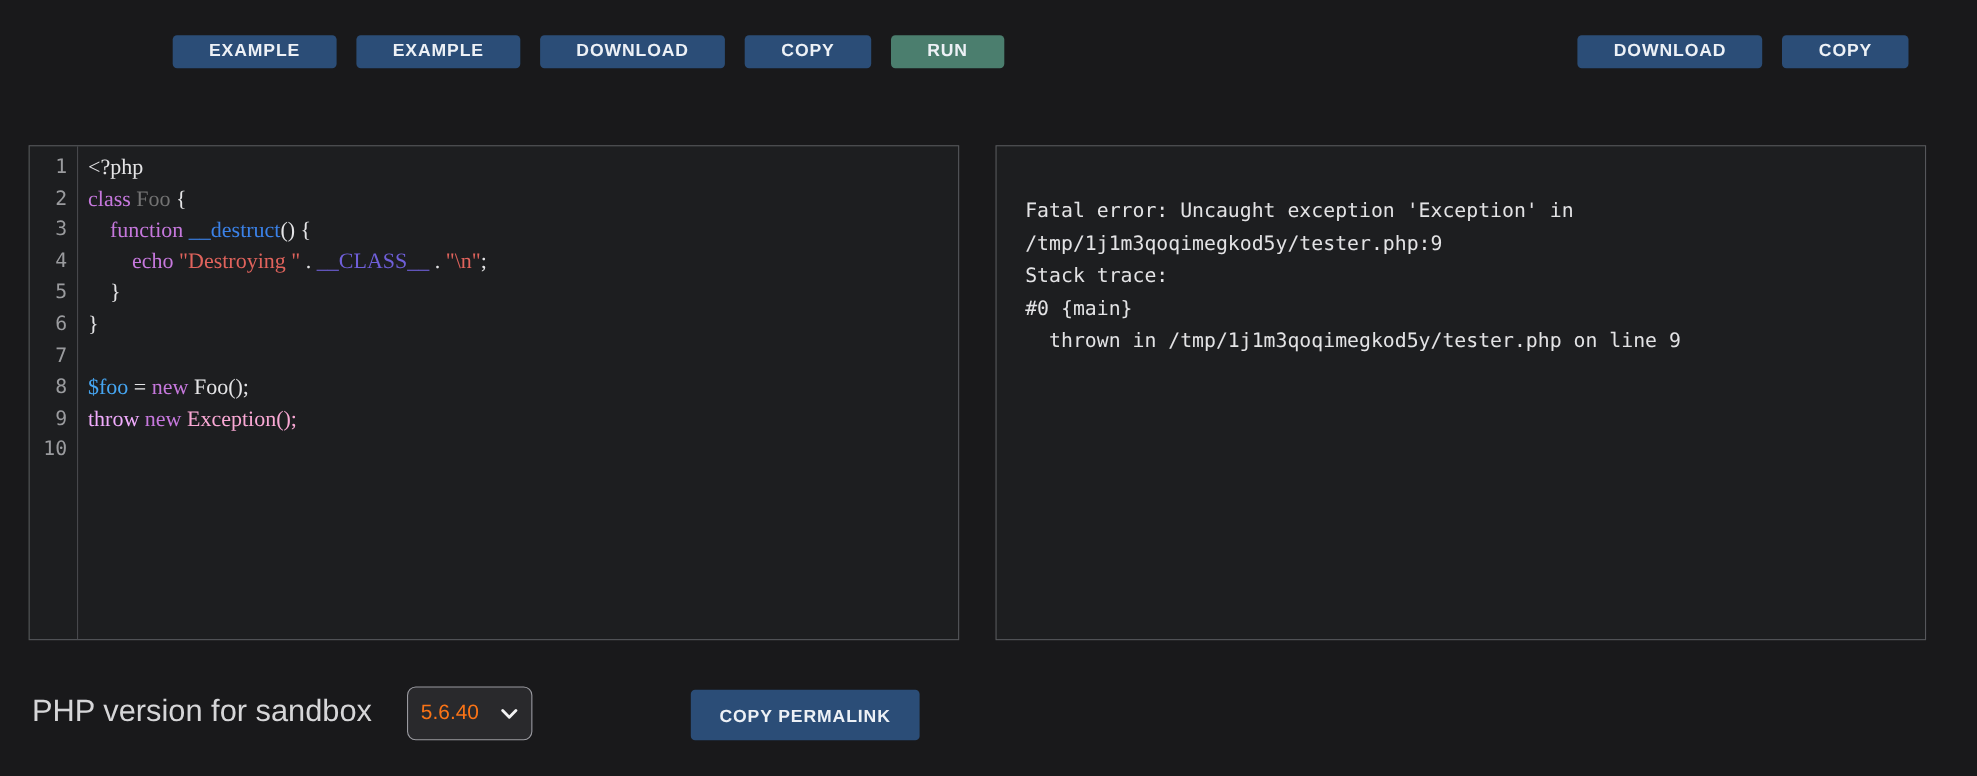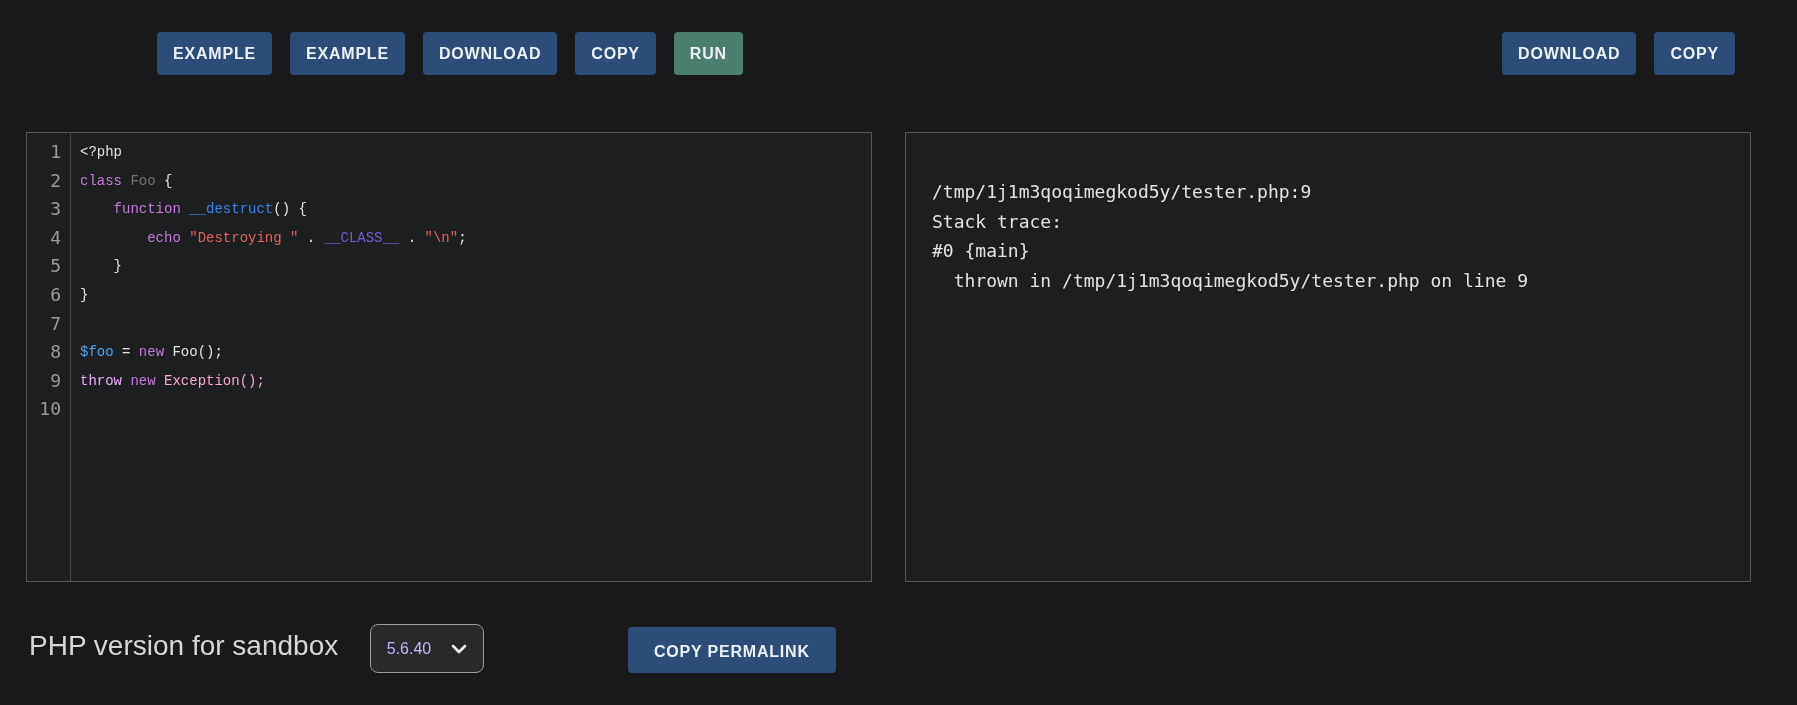--- a/index.html
+++ b/index.html
@@ -8,22 +8,22 @@
     background:#19191b;
     position:relative;
     overflow:hidden;
     font-family:"Liberation Sans", sans-serif;
   }
   
   .btn-group { position:absolute; top:32px; display:flex; gap:18px; }
   .btn-group.left  { left:157px; }
   .btn-group.right { right:62px; }
   .btn {
-    height:43px;
-    padding:0 16px;
+    height:30px;
+    padding:0 33px;
     border:none;
     border-radius:4px;
     background:var(--btn-blue,#2b4d77);
     color:#edf1f6;
     font-family:"Liberation Sans", sans-serif;
     font-weight:700;
     font-size:16px;
     letter-spacing:0.8px;
     cursor:pointer;
   }
@@ -53,22 +53,22 @@
     padding:5px 9px 0 0;
     text-align:right;
     color:#9a9b9e;
     font-family:"DejaVu Sans Mono", monospace;
     font-size:18px;
     line-height:28.6px;
   }
   .code {
     flex:1;
     padding:5px 0 0 9px;
-    font-family:Liberation Mono, monospace;
-    font-size:14px;
+    font-family:Liberation Serif, serif;
+    font-size:20px;
     line-height:28.6px;
     color:#e4e4e6;
     overflow:hidden;
   }
   .code-line { white-space:pre; }
   
   .version-label {
     position:absolute;
     left:29px;
     top:630px;
@@ -82,22 +82,22 @@
     top:624px;
     width:114px;
     height:49px;
     background:#29292c;
     border:1px solid #9a9aa0;
     border-radius:8px;
     display:flex;
     align-items:center;
     justify-content:center;
     gap:20px;
-    color:#c4b5fd;
-    font-size:16px;
+    color:#f97316;
+    font-size:19px;
     cursor:pointer;
   }
   .chevron { width:16px; height:10px; display:block; }
   .btn-permalink {
     position:absolute;
     left:628px;
     top:627px;
     height:46px;
     padding:16px 26px;
   }
@@ -141,20 +141,21 @@
         <div class="code-line"><span style="color: rgb(228, 228, 230);">    }</span></div>
         <div class="code-line"><span style="color: rgb(228, 228, 230);">}</span></div>
         <div class="code-line">&nbsp;</div>
         <div class="code-line"><span style="color: rgb(70, 166, 242);">$foo</span><span style="color: rgb(228, 228, 230);"> = </span><span style="color: rgb(198, 120, 221);">new</span><span style="color: rgb(228, 228, 230);"> Foo();</span></div>
         <div class="code-line"><span style="color: #f0abfc;">throw</span><span style="color: rgb(228, 228, 230);"> </span><span style="color: rgb(198, 120, 221);">new</span><span style="color: #f9a8d4;"> Exception();</span></div>
         <div class="code-line">&nbsp;</div>
       </div>
   </div>
 
   <div class="panel output-panel" id="output">
+      <div class="out-line">Fatal error: Uncaught exception 'Exception' in</div>
       <div class="out-line">/tmp/1j1m3qoqimegkod5y/tester.php:9</div>
       <div class="out-line">Stack trace:</div>
       <div class="out-line">#0 {main}</div>
       <div class="out-line">  thrown in /tmp/1j1m3qoqimegkod5y/tester.php on line 9</div>
     </div>
 
   <span class="version-label">PHP version for sandbox</span>
 
   <div class="select">
     <span>5.6.40</span>

